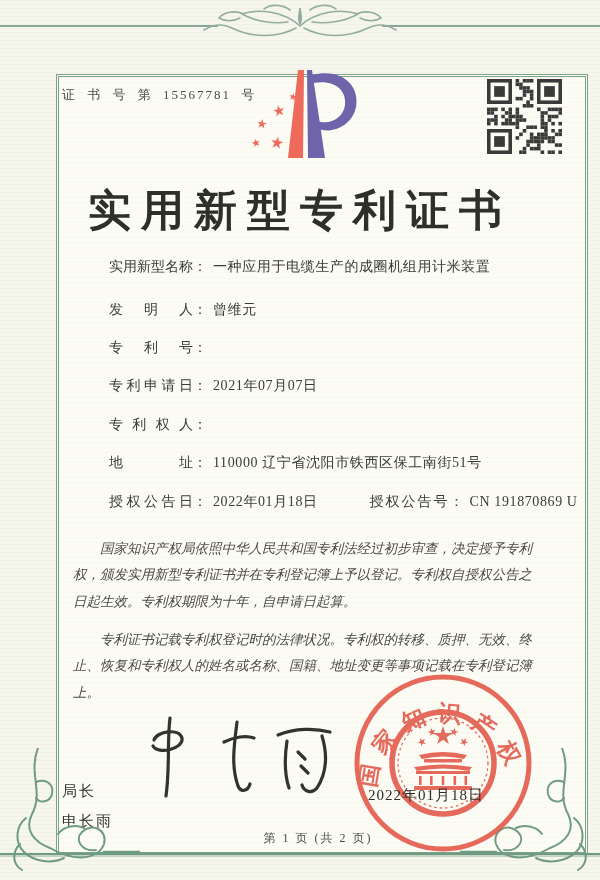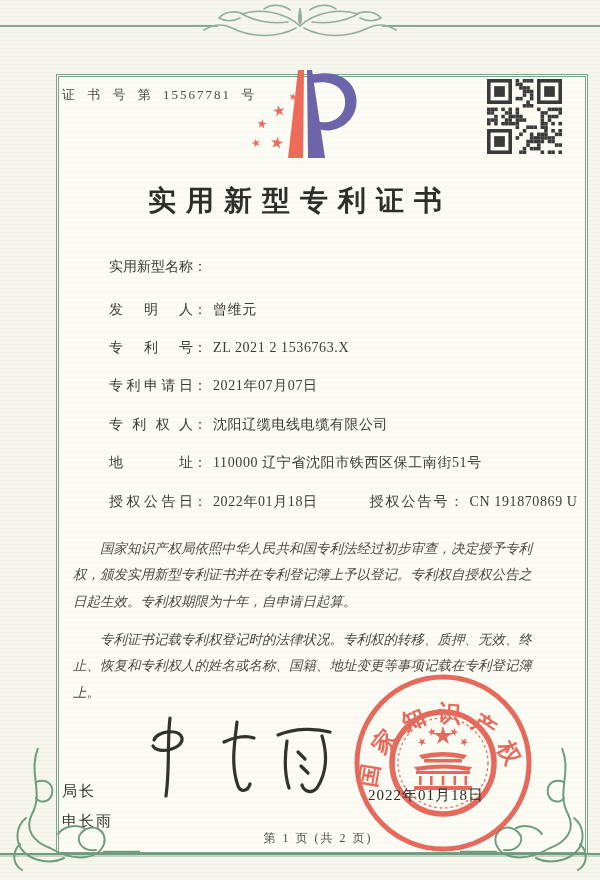--- a/index.html
+++ b/index.html
@@ -20,21 +20,21 @@
     background:
       repeating-linear-gradient(180deg, rgba(190,200,180,0.07) 0 1px, rgba(0,0,0,0) 1px 5px),
       #fcfcf5;
   }
   .abs{position:absolute;}
   .cert-no{
     left:62px;top:86px;font-size:13px;color:#4c4c46;letter-spacing:2px;word-spacing:5px;
   }
   .title{
     left:0;top:182px;width:600px;text-align:center;
-    font-size:28px;font-weight:600;color:#2e2e2a;letter-spacing:10px;
+    font-size:43px;font-weight:600;color:#2e2e2a;letter-spacing:10px;
   }
   .row{
     left:61px;width:500px;display:flex;align-items:baseline;
     font-size:14px;color:#3c3c36;margin-left:48px;
   }
   .row .lbl{
     display:inline-block;width:84px;text-align:justify;text-align-last:justify;
     flex:none;color:#3c3c36;
   }
   .row .colon{flex:none;margin-right:6px;}
@@ -236,40 +236,39 @@
       <rect x="0" y="14" width="7" height="7" fill="#3a3a3a"></rect>
       <rect x="1" y="15" width="5" height="5" fill="#fcfcf5"></rect>
       <rect x="2" y="16" width="3" height="3" fill="#3a3a3a"></rect>
     </svg>
 
   <div class="abs title">实用新型专利证书</div>
 
   <div class="abs row" style="top:258px">
     <span class="lbl">实用新型名称</span>
       <span class="colon">：</span>
+      <span class="val">一种应用于电缆生产的成圈机组用计米装置</span>
   </div>
   <div class="abs row" style="top:301px">
     <span class="lbl">发明人</span>
       <span class="colon">：</span>
       <span class="val">曾维元</span>
   </div>
   <div class="abs row" style="top:339px">
     <span class="lbl">专利号</span>
       <span class="colon">：</span>
-      <span class="val">ZL 2021 2 1536763.X</span>
   </div>
   <div class="abs row" style="top:377px">
     <span class="lbl">专利申请日</span>
       <span class="colon">：</span>
       <span class="val">2021年07月07日</span>
   </div>
   <div class="abs row" style="top:416px">
     <span class="lbl">专利权人</span>
       <span class="colon">：</span>
-      <span class="val">沈阳辽缆电线电缆有限公司</span>
   </div>
   <div class="abs row" style="top:454px">
     <span class="lbl">地址</span>
       <span class="colon">：</span>
       <span class="val">110000 辽宁省沈阳市铁西区保工南街51号</span>
   </div>
   <div class="abs row" style="top:493px">
     <span class="lbl">授权公告日</span>
       <span class="colon">：</span>
       <span class="val">2022年01月18日</span>

